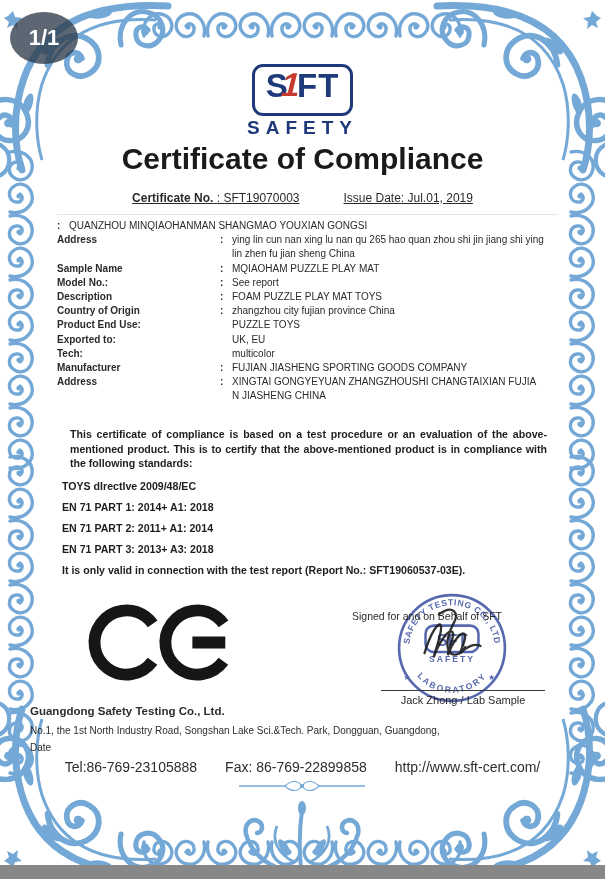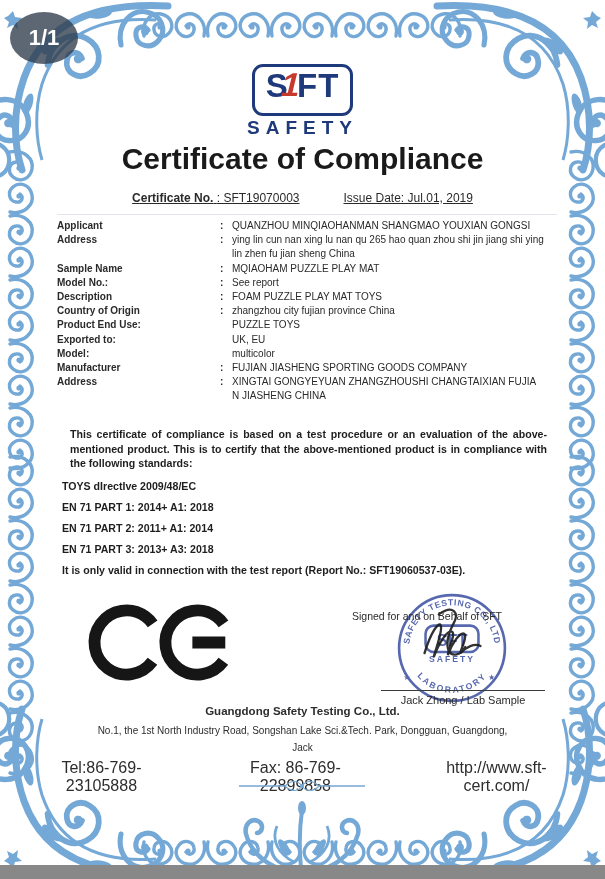--- a/index.html
+++ b/index.html
@@ -42,24 +42,24 @@
   .frow .sep { width:12px; font-weight:bold; flex:none; }
   .frow .val { flex:1; white-space:pre-line; }
   .statement { position:absolute; top:419px; left:62px; right:50px; font-size:10.6px; font-weight:bold; color:#1e1e1e; z-index:1; }
   .statement .para { margin:8px; text-align:justify; line-height:14.5px; }
   .statement .std { margin-top:6.6px; line-height:14.5px; }
   .ce { position:absolute; left:86px; top:602px; width:152px; height:81px; z-index:1; }
   .signedfor { position:absolute; left:352px; top:610px; width:200px; font-size:10.5px; color:#2b2b2b; z-index:3; }
   .stamp { position:absolute; left:394px; top:590px; width:116px; height:116px; z-index:2; }
   .sigline { position:absolute; left:381px; top:690px; width:164px; border-top:1.3px solid #3a3a3a; z-index:3; }
   .signame { position:absolute; left:366px; top:694px; width:194px; text-align:center; font-size:11px; color:#2b2b2b; z-index:3; }
-  .footer { position:absolute; top:705px; left:30px; right:30px; text-align:center; color:#2d2d2d; z-index:1; }
+  .footer { position:absolute; top:705px; left:30px; right:30px; text-align:left; color:#2d2d2d; z-index:1; }
   .f-company { font-size:11.5px; font-weight:bold; margin-bottom:5px; }
   .f-addr { font-size:10px; line-height:17px; }
-  .f-contact { margin-top:3px; display:flex; justify-content:center; gap:46px; font-size:16px; }
+  .f-contact { margin-top:3px; display:flex; justify-content:center; gap:28px; font-size:14px; }
   .divflourish { position:absolute; top:779px; left:237px; width:130px; height:14px; z-index:1; }
 </style>
 </head>
 <body>
 
 <div class="page">
 
   <svg class="ornament" width="605" height="879" viewBox="0 0 605 879" aria-hidden="true">
     <defs>
       <g id="curl">
@@ -156,21 +156,20 @@
   <h1 class="title">Certificate of Compliance</h1>
 
   <div class="certline">
     <span><span class="b">Certificate No.</span> <span>: SFT19070003</span></span>
     <span>Issue Date: Jul.01, 2019</span>
   </div>
   <div class="rule"></div>
 
   <div class="fields">
     <div class="frow">
-        <span class="lab">Applicant</span>
         <span class="sep">:</span>
         <span class="val">QUANZHOU MINQIAOHANMAN SHANGMAO YOUXIAN GONGSI</span>
       </div>
     <div class="frow">
         <span class="lab">Address</span>
         <span class="sep">:</span>
         <span class="val">ying lin cun nan xing lu nan qu 265 hao quan zhou shi jin jiang shi ying
 lin zhen fu jian sheng China</span>
       </div>
     <div class="frow">
@@ -197,21 +196,21 @@
         <span class="lab">Product End Use:</span>
         <span class="sep"></span>
         <span class="val">PUZZLE TOYS</span>
       </div>
     <div class="frow">
         <span class="lab">Exported to:</span>
         <span class="sep"></span>
         <span class="val">UK, EU</span>
       </div>
     <div class="frow">
-        <span class="lab">Model:</span>
+        <span class="lab">Tech:</span>
         <span class="sep"></span>
         <span class="val">multicolor</span>
       </div>
     <div class="frow">
         <span class="lab">Manufacturer</span>
         <span class="sep">:</span>
         <span class="val">FUJIAN JIASHENG SPORTING GOODS COMPANY</span>
       </div>
     <div class="frow">
         <span class="lab">Address</span>
@@ -266,21 +265,21 @@
       <path d="M30,62 C36,42 44,30 46,35 C48,40 41,58 39,66 C45,50 53,39 57,41 C61,43 53,58 53,64 C57,52 65,41 69,43 C72,45 67,56 65,62 C71,56 79,52 85,55"></path>
     </g>
   </svg>
 
   <div class="sigline"></div>
   <div class="signame">Jack Zhong / Lab Sample</div>
 
   <div class="footer">
     <div class="f-company">Guangdong Safety Testing Co., Ltd.</div>
     <div class="f-addr">No.1, the 1st North Industry Road, Songshan Lake Sci.&amp;Tech. Park, Dongguan, Guangdong,</div>
-    <div class="f-addr">Jack</div>
+    <div class="f-addr">Date</div>
     <div class="f-contact">
       <span>Tel:86-769-23105888</span>
       <span>Fax: 86-769-22899858</span>
       <span>http://www.sft-cert.com/</span>
     </div>
   </div>
 
   <svg class="divflourish" viewBox="0 0 130 14">
     <path d="M2,7 H48 M82,7 H128" stroke="#74A8D6" stroke-width="1.4" fill="none"></path>
     <path d="M48,7 C54,1 61,1 65,7 C69,13 76,13 82,7 M48,7 C54,13 61,13 65,7 C69,1 76,1 82,7" stroke="#74A8D6" stroke-width="1.2" fill="none"></path>

